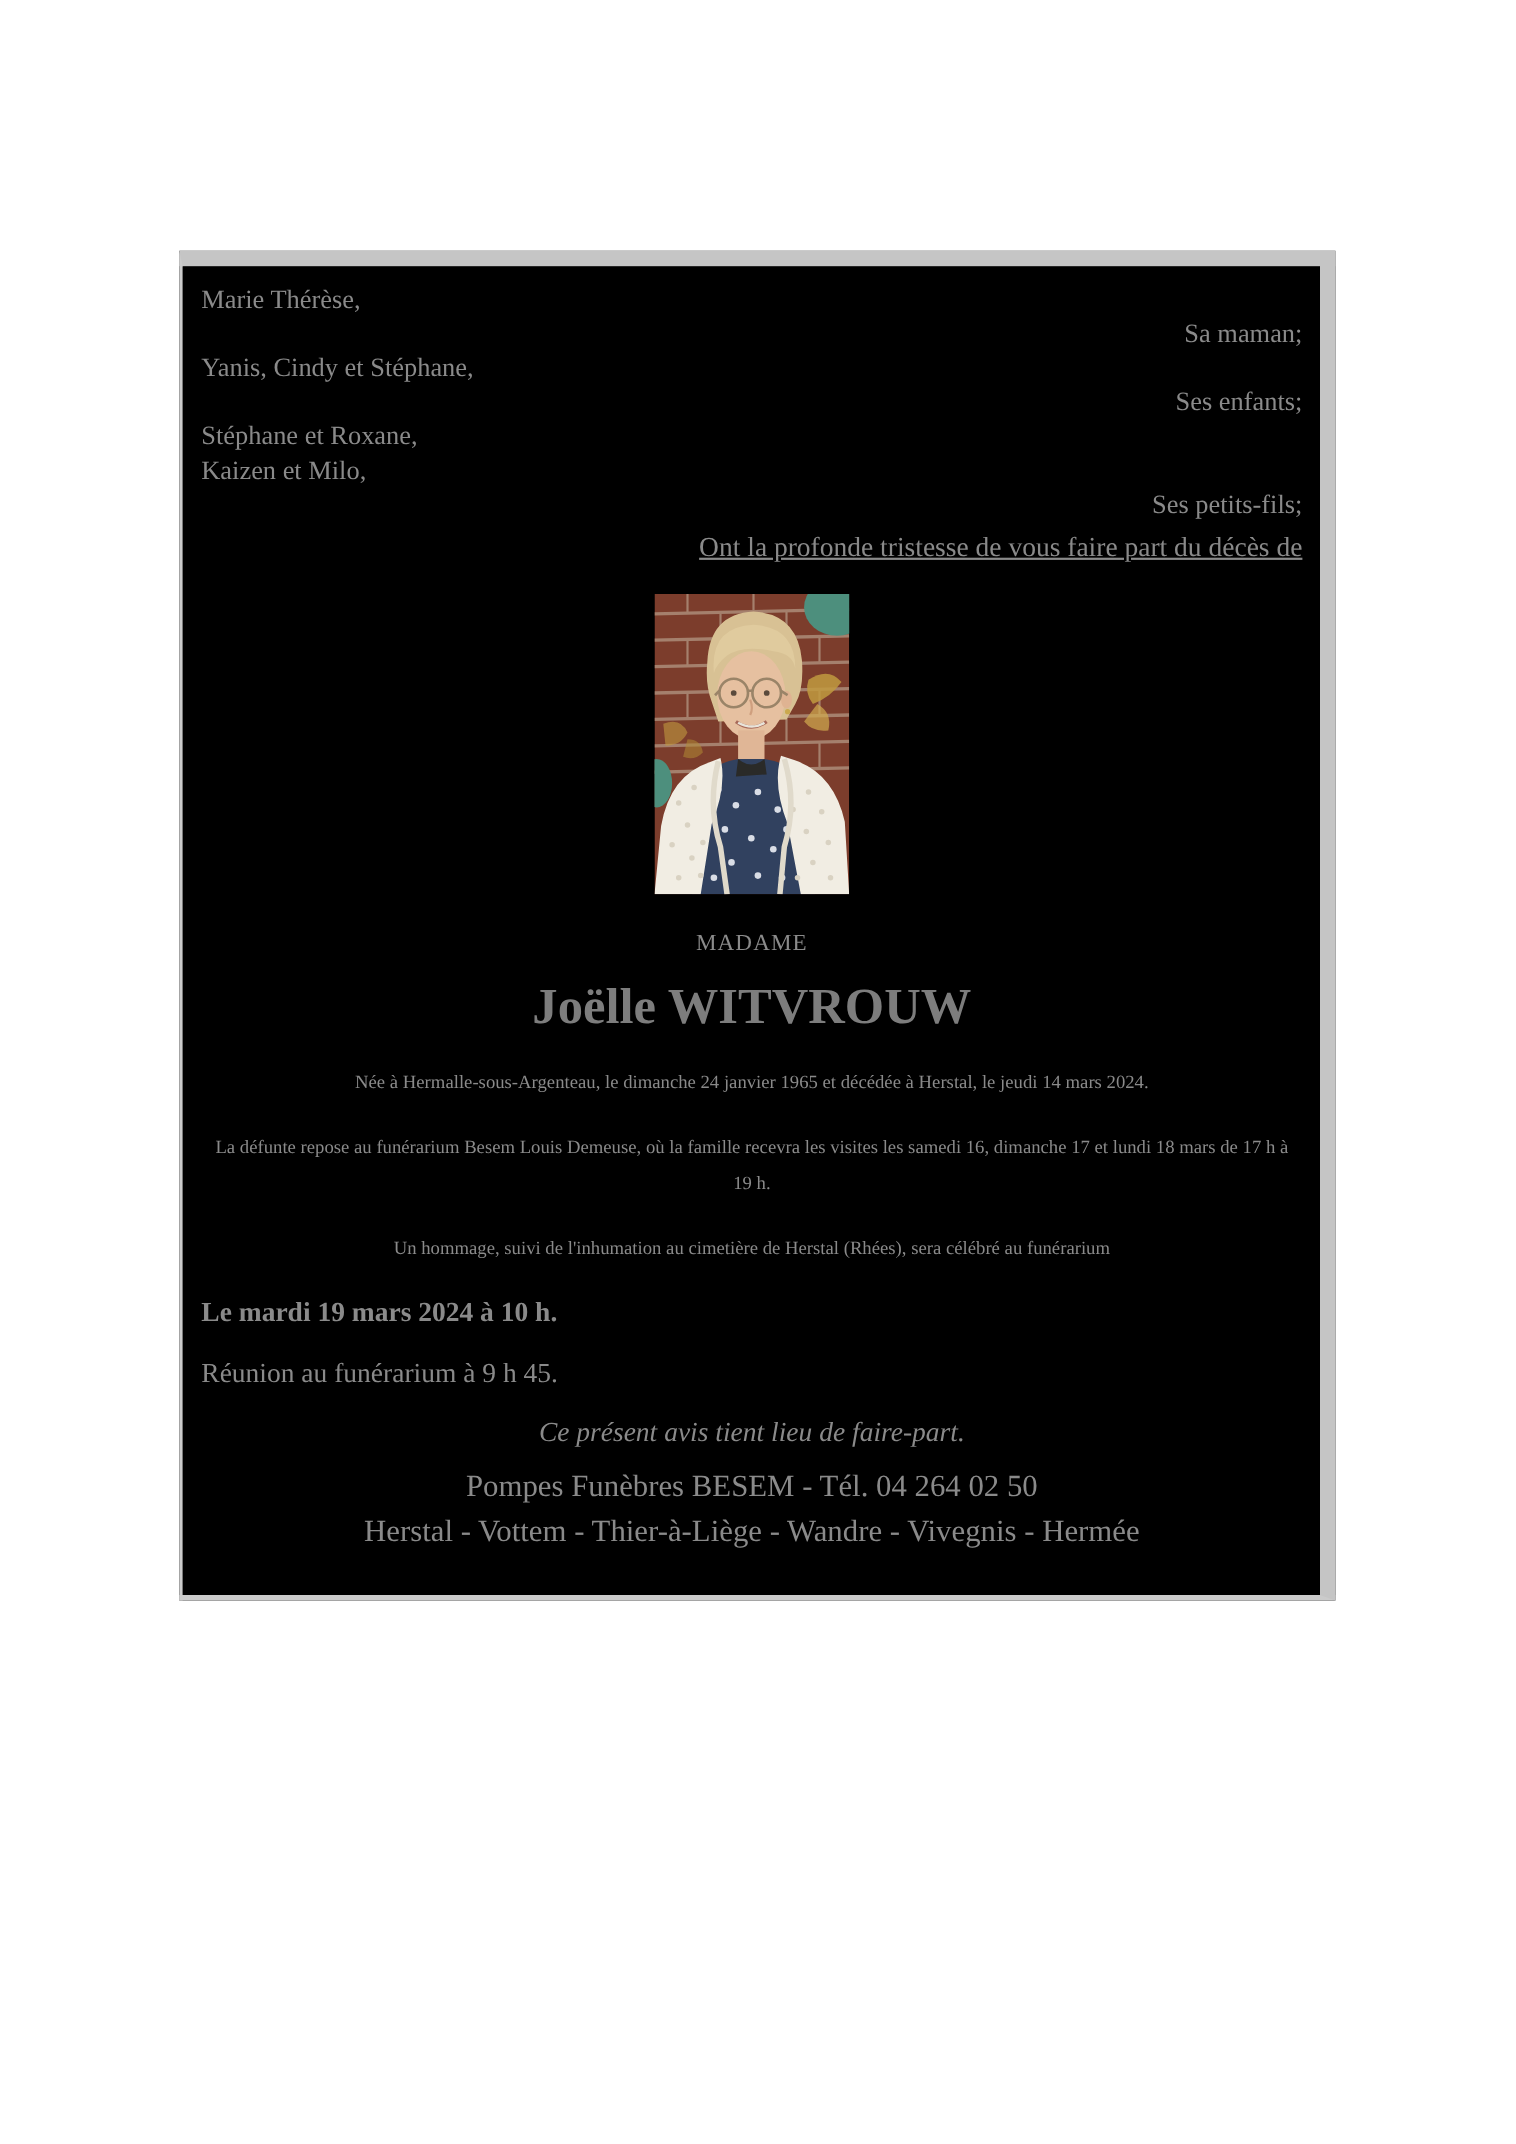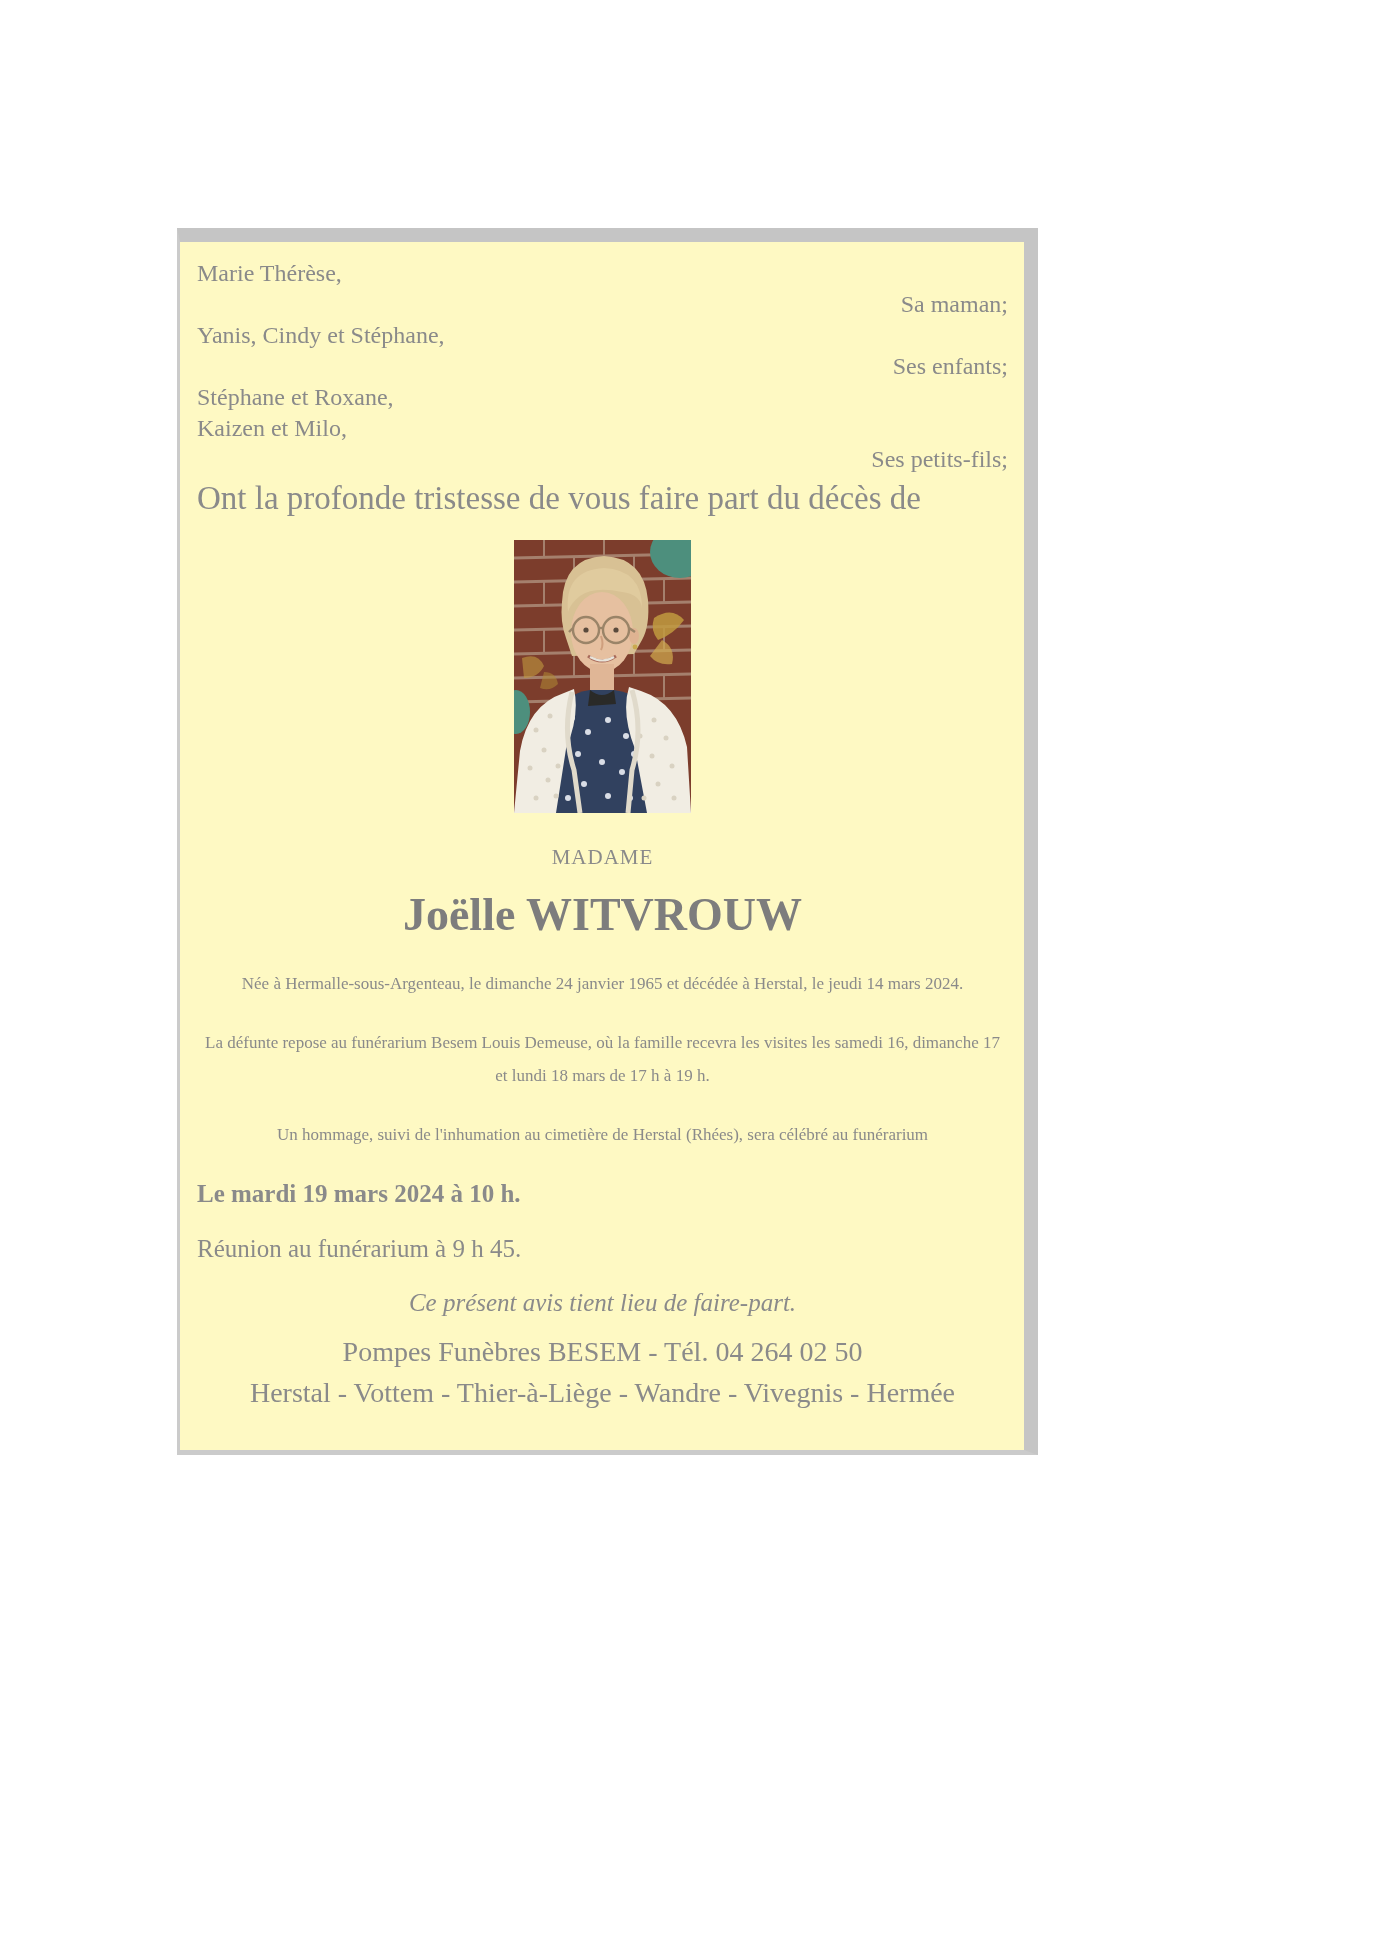--- a/index.html
+++ b/index.html
@@ -3,34 +3,33 @@
 <meta charset="utf-8">
 <style>
   html,body{margin:0;padding:0;}
   body{
     width:1378px;height:1949px;position:relative;background:#ffffff;
     font-family:"Liberation Serif","DejaVu Serif",serif;
     color:#8a8a8a;
   }
   .card{
     position:absolute;left:163px;top:228px;
-    width:861px;height:1227px;box-sizing:border-box;
-    background:#fef9c3;
+    width:1051px;height:1227px;box-sizing:border-box;
+    background:#000000;
     border-top:14px solid #c5c5c5;
     border-right:14px solid #c5c5c5;
     border-left:3px solid #cbcbcb;
     border-bottom:5px solid #cbcbcb;
     overflow:hidden;
-    margin-left:14px;
   }
   .inner{padding:16px 16px 0 17px;}
   .line{font-size:24px;line-height:31px;white-space:nowrap;}
   .l-left{text-align:left;}
   .l-right{text-align:right;}
-  .intro{text-align:left;font-size:33px;line-height:30px;margin-top:8px;}
+  .intro{text-align:right;font-size:25px;line-height:30px;margin-top:8px;text-decoration:underline;}
   .photo-wrap{display:flex;justify-content:center;margin-top:27px;}
   .photo{width:177px;height:273px;display:block;}
   .madame{text-align:center;font-size:21px;letter-spacing:1px;margin-top:33px;line-height:22px;}
   .big-name{text-align:center;font-size:46px;font-weight:bold;color:#7d7d7d;margin-top:22px;line-height:50px;}
   .para{text-align:center;font-size:17px;line-height:33px;margin:26px auto 0 auto;max-width:980px;}
   .para.first{margin-top:27px;}
   .bold-line{text-align:left;font-size:25px;font-weight:bold;margin-top:29px;line-height:28px;}
   .plain-line{text-align:left;font-size:25px;margin-top:27px;line-height:28px;}
   .italic-line{text-align:center;font-size:25px;font-style:italic;margin-top:26px;line-height:28px;}
   .small-line{text-align:center;font-size:28px;margin-top:24px;line-height:22px;}

